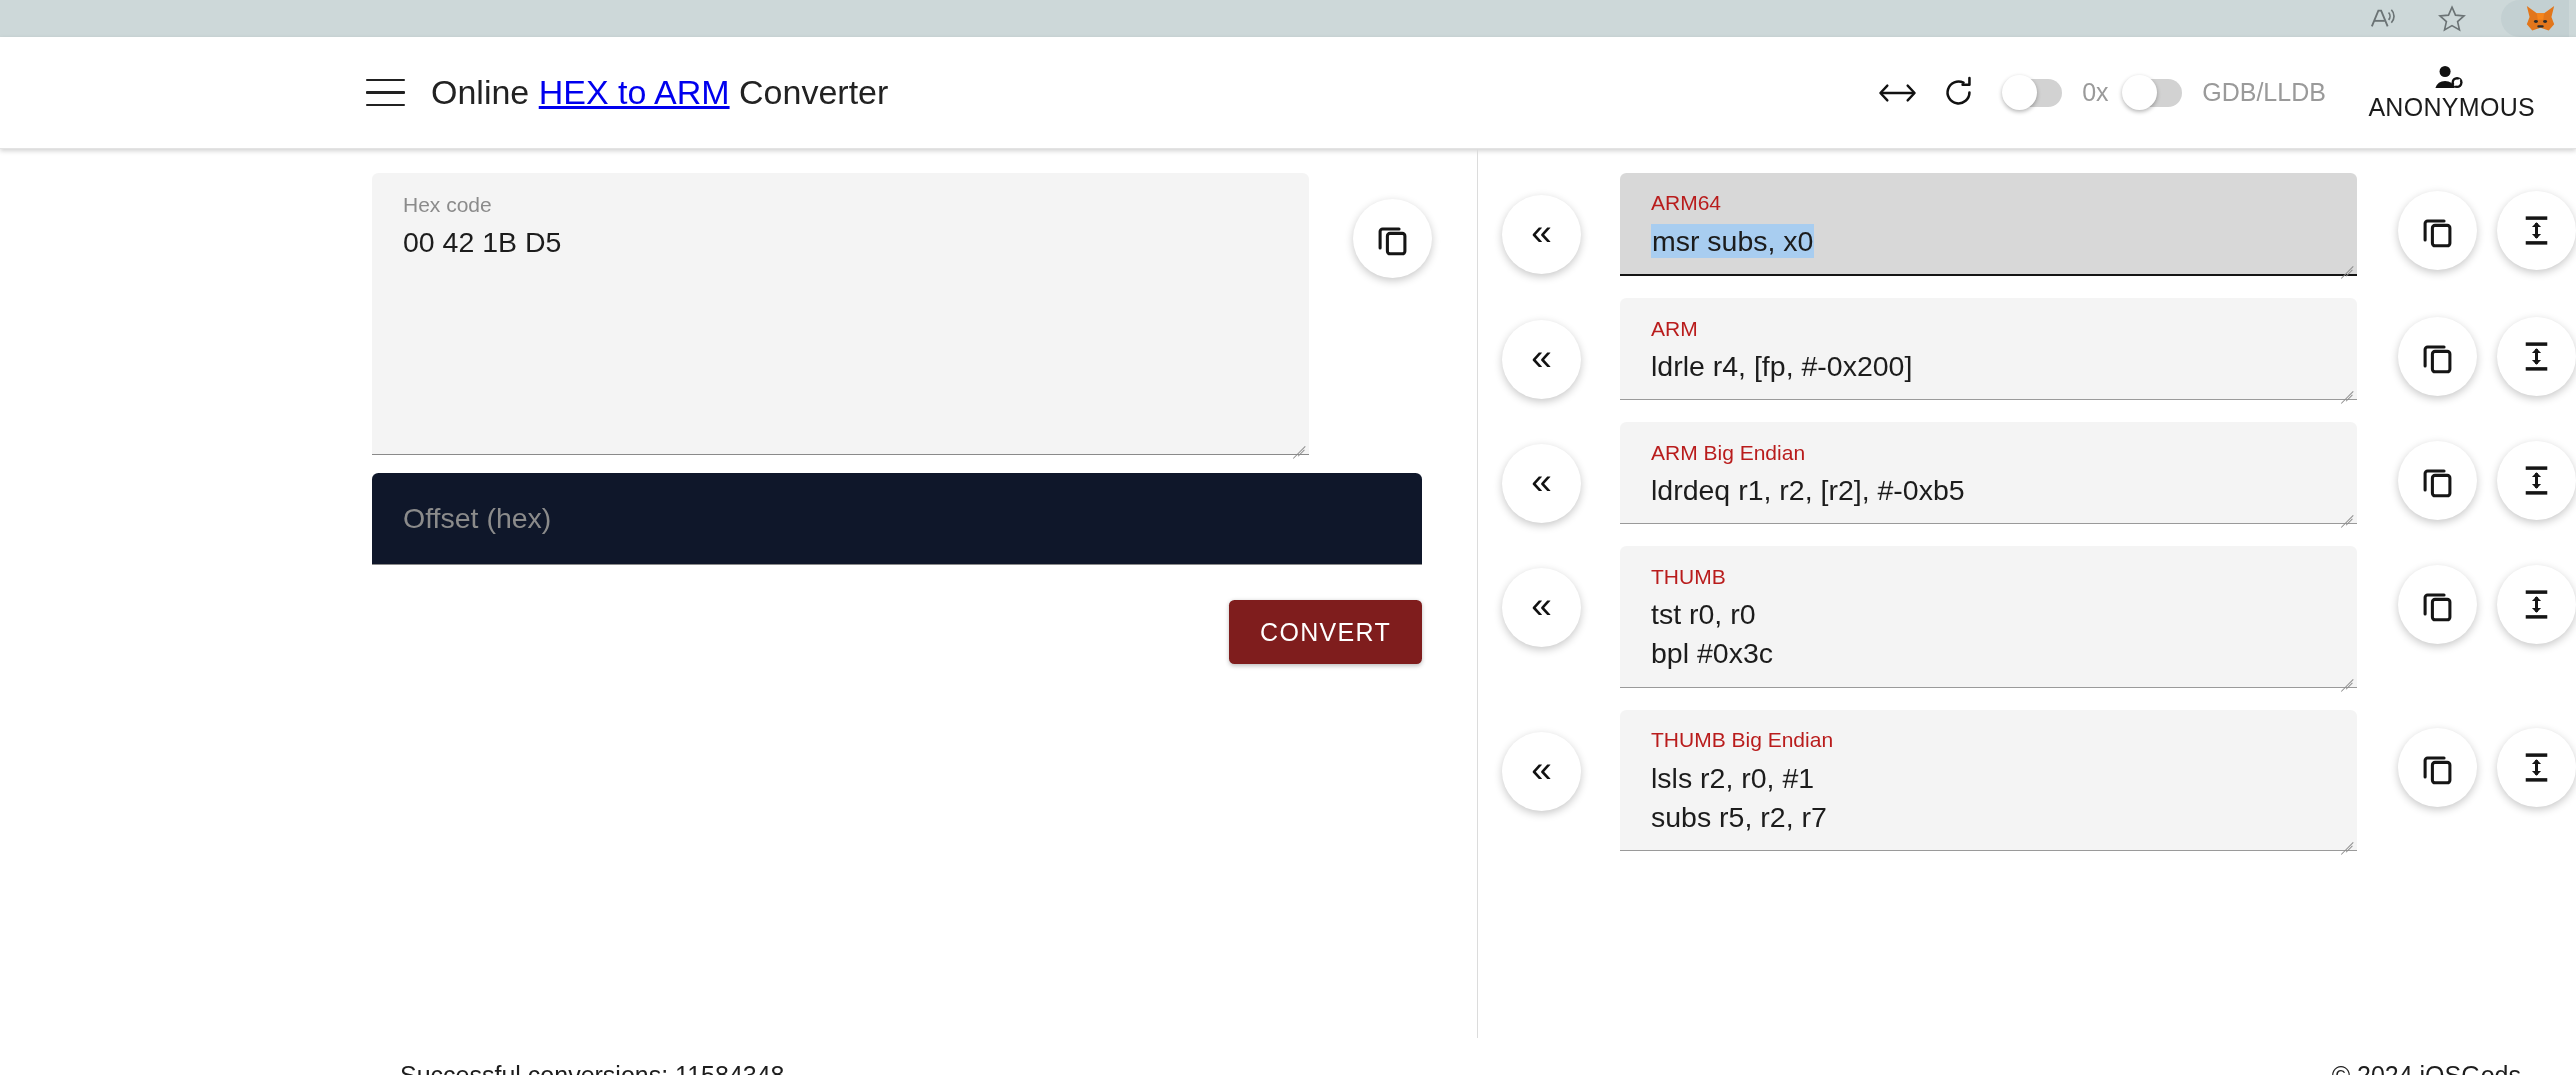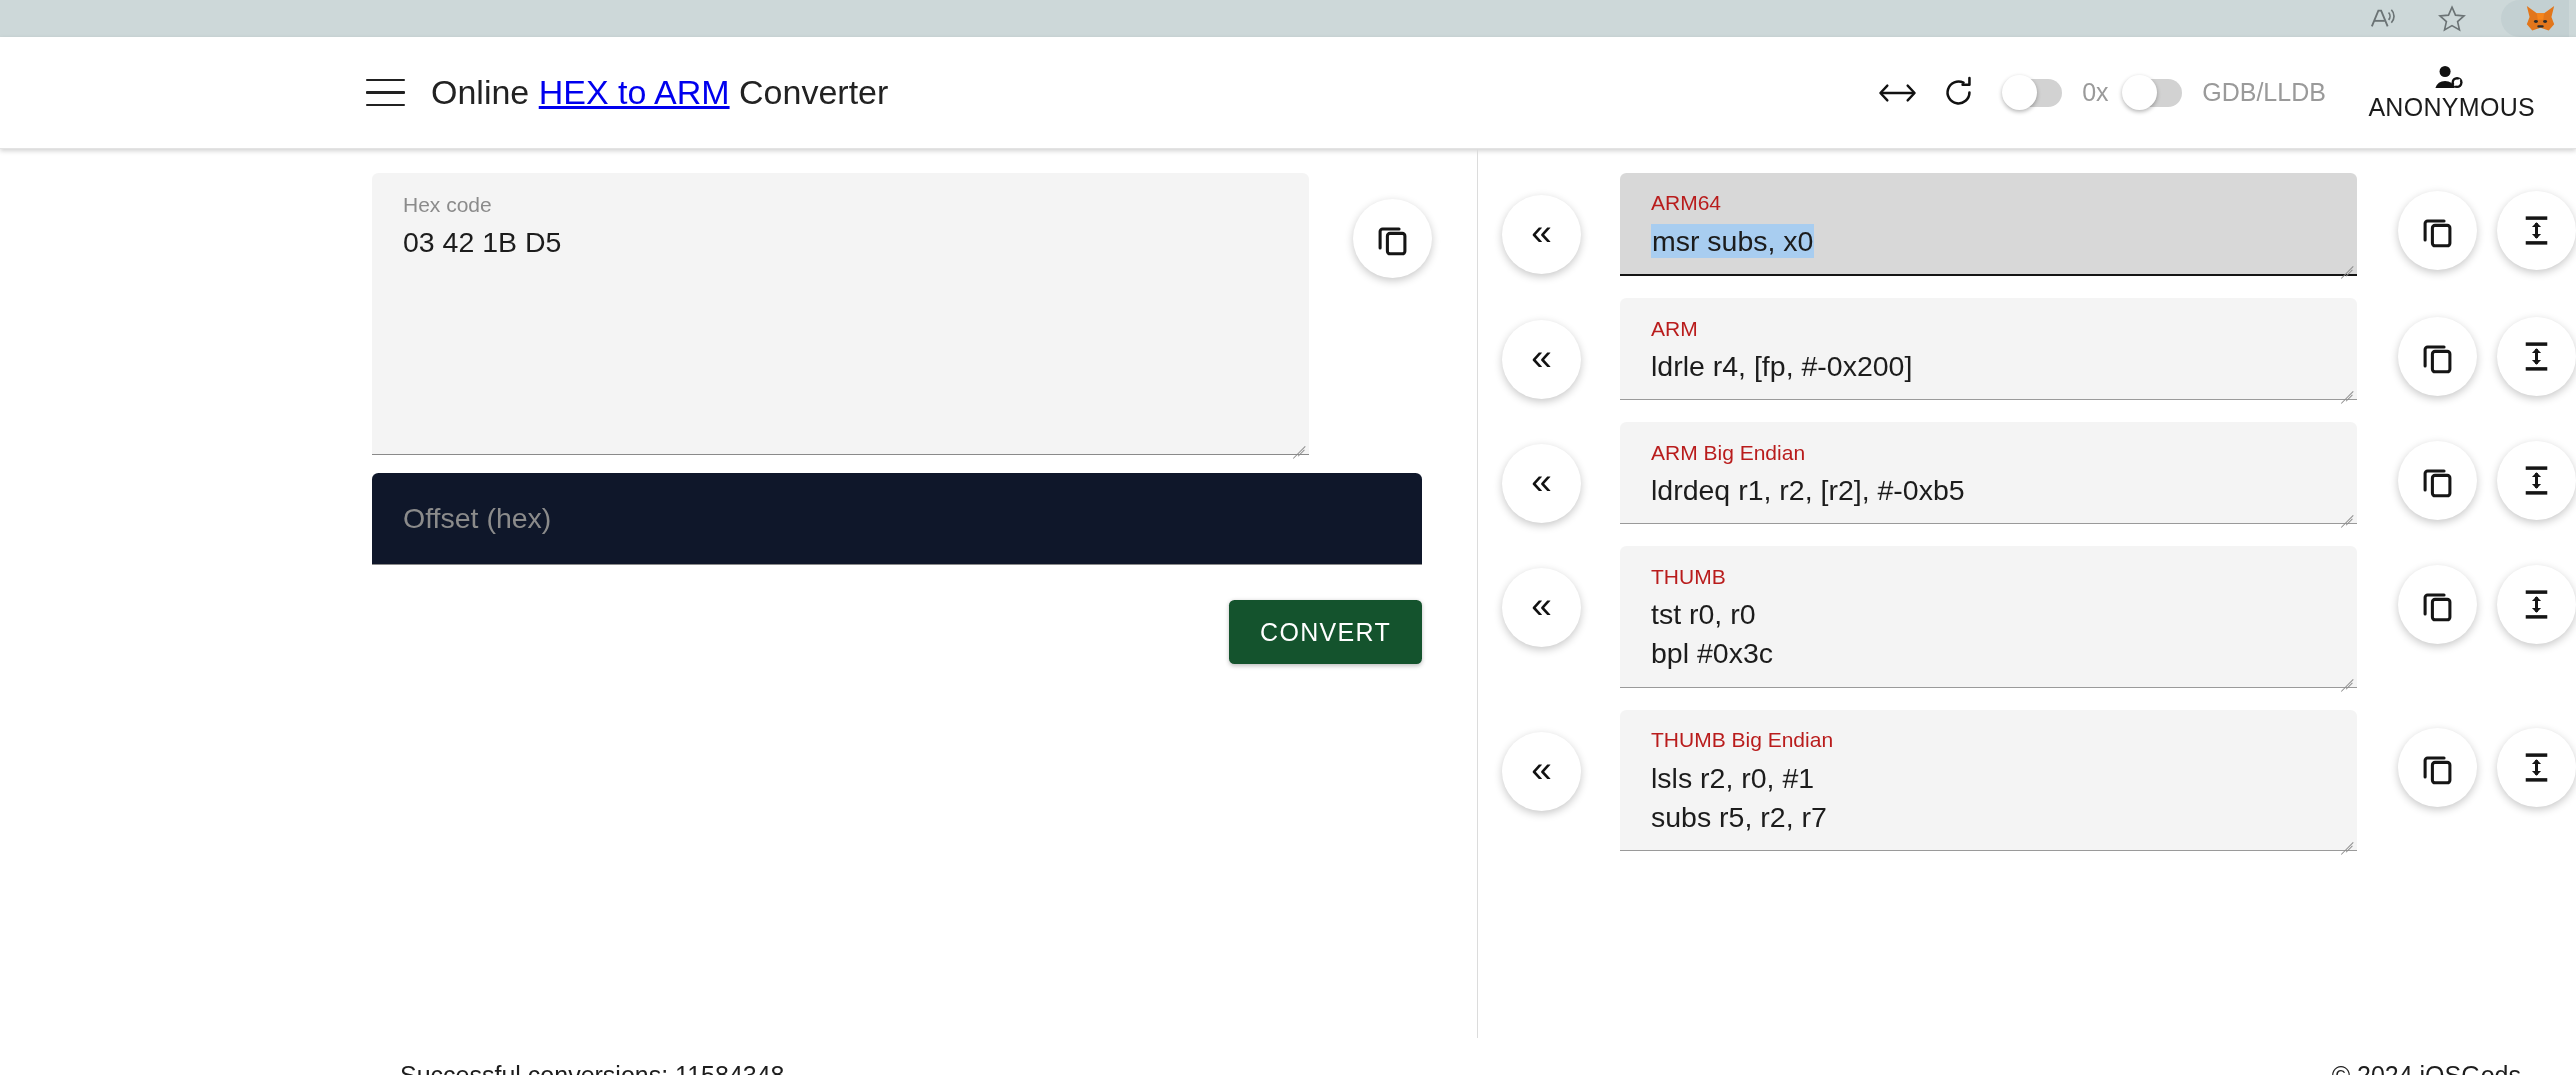--- a/index.html
+++ b/index.html
@@ -224,21 +224,21 @@
     color: #8b8b8b;
   }
 
   .convert-row {
     margin: 35px 0 0 372px;
     width: 1050px;
     display: flex;
     justify-content: flex-end;
   }
   .convert-btn {
-    background: #14532d;
+    background: #7f1d1d;
     color: #ffffff;
     font-size: 25px;
     letter-spacing: 1.3px;
     font-weight: 400;
     border: none;
     border-radius: 5.5px;
     padding: 17.5px 31px;
     cursor: pointer;
     box-shadow: 0 1.8px 4.6px rgba(0,0,0,0.25);
     font-family: "Liberation Sans", sans-serif;
@@ -393,21 +393,21 @@
     </div>
   </div>
 </div>
 
 <div class="main">
 
   <div class="left-pane">
     <div class="hex-row">
       <div class="field hex-field">
         <div class="field-label">Hex code</div>
-        <div class="field-value">03 42 1B D5</div>
+        <div class="field-value">00 42 1B D5</div>
         <div class="resize-handle"></div>
       </div>
       <div class="circle-btn copy-left">
         <svg width="35" height="35" viewBox="0 0 24 24">
           <rect x="8.5" y="8.5" width="12" height="14" rx="1.8" stroke="#151515" stroke-width="2.1" fill="none"></rect>
           <path d="M16.5 5.5 H5.2 a1.7 1.7 0 0 0 -1.7 1.7 V18.5" stroke="#151515" stroke-width="2.1" fill="none" stroke-linecap="round"></path>
         </svg>
       </div>
     </div>
 

